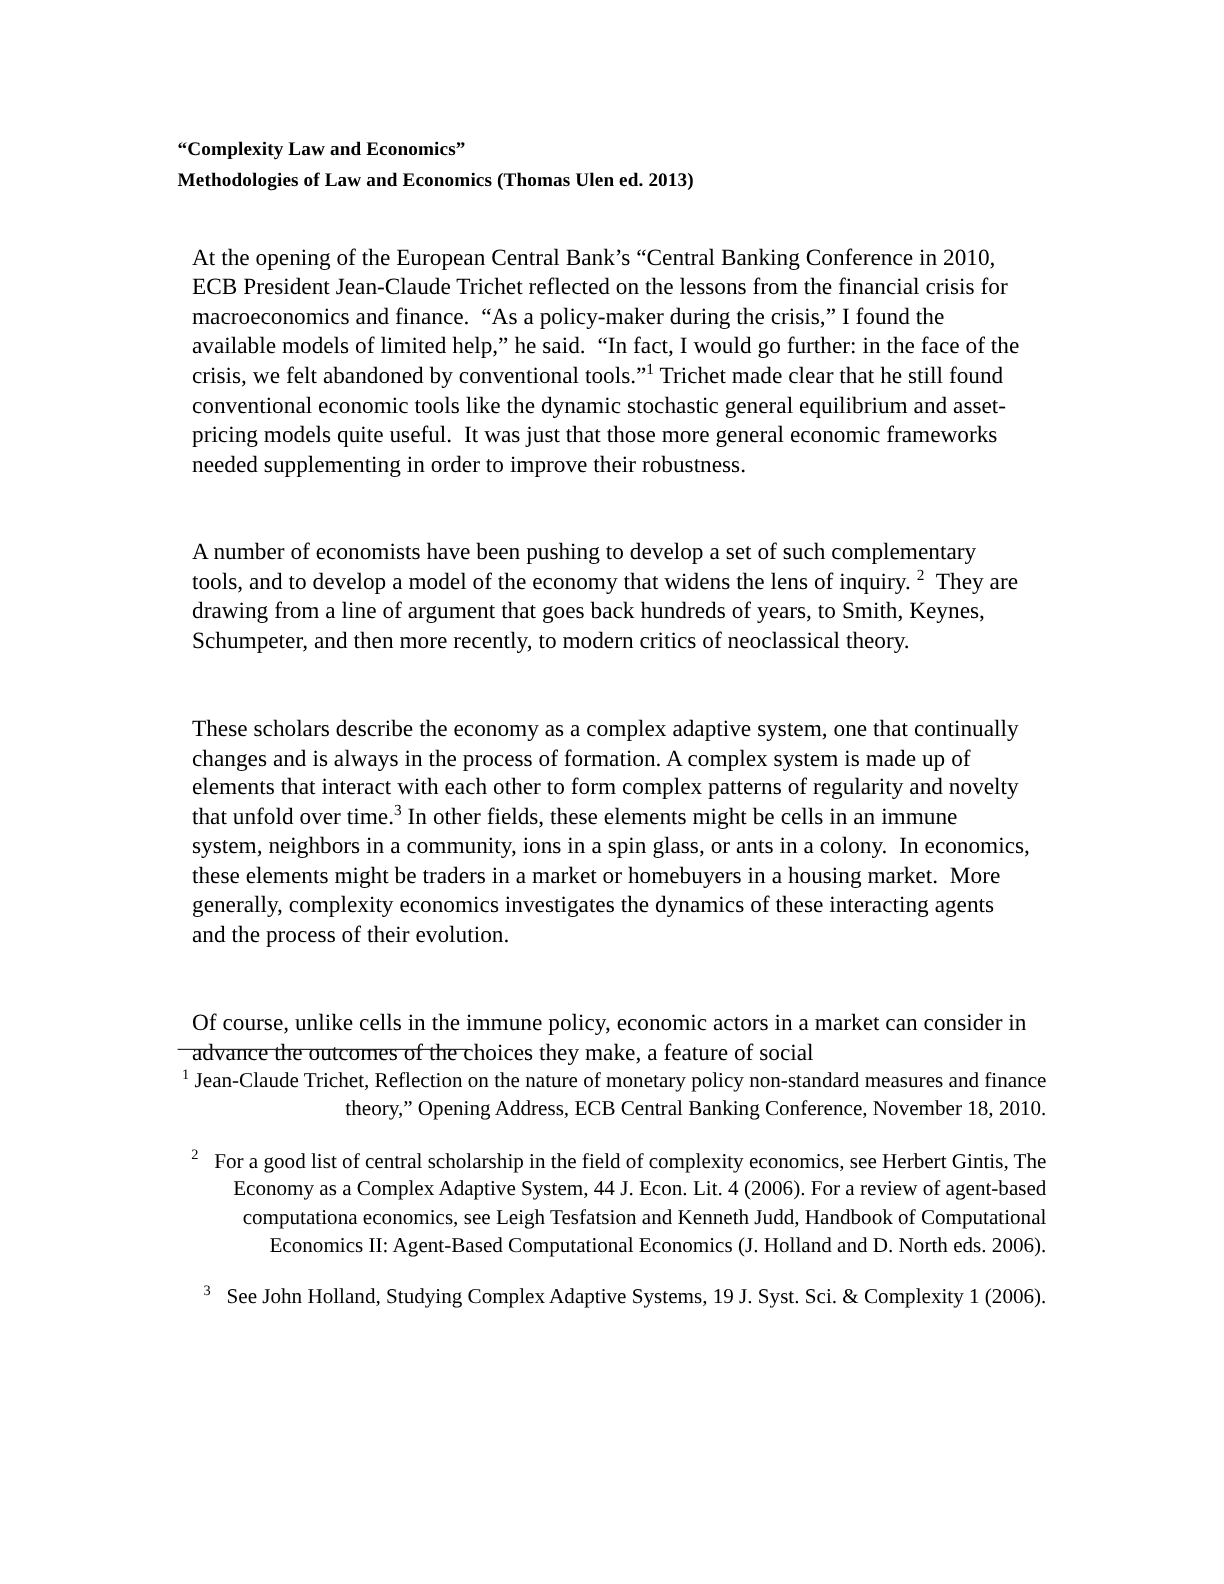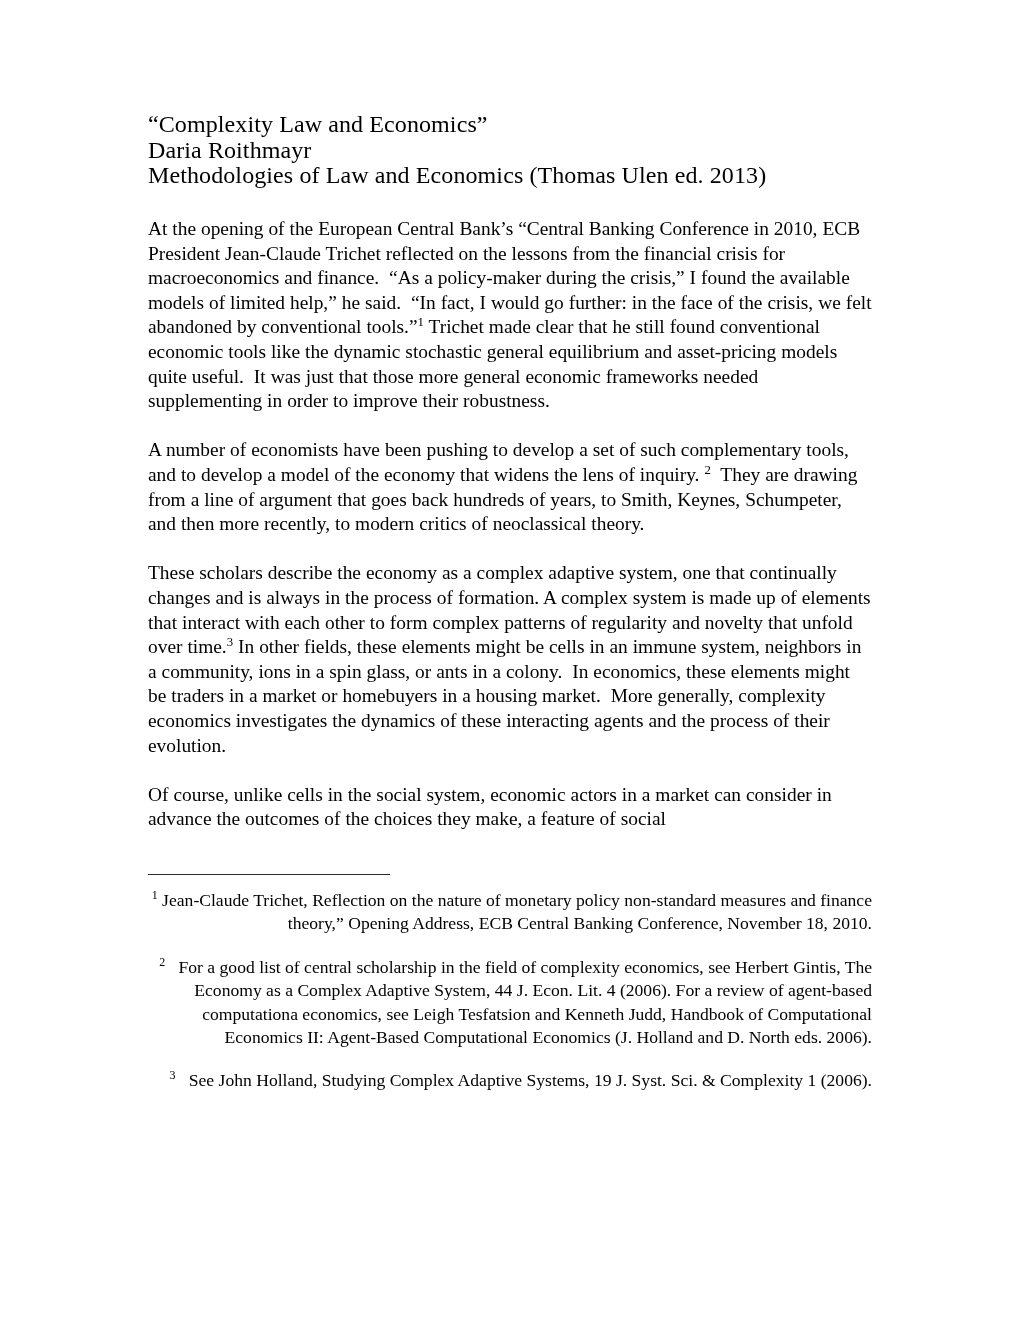--- a/index.html
+++ b/index.html
@@ -26,32 +26,33 @@
     left: 148px;
     top: 112px;
     width: 724px;
   }
 
   
   .title-block {
     margin: 0 0 4px 0;
   }
   .title-line {
-    font-size: 24px;
+    font-size: 16px;
     line-height: 25.5px;
     letter-spacing: 0.1px;
     white-space: pre-wrap;
+    font-weight: bold;
   }
 
   
   .body-para {
     font-size: 19.4px;
     line-height: 24.6px;
     text-align: left;
-    margin: 0;
+    margin: 12px;
     padding: 0;
     white-space: pre-wrap;
     word-spacing: 0.1px;
   }
   .para-gap {
     height: 24.6px;
   }
   sup.fn-ref {
     font-size: 0.66em;
     vertical-align: super;
@@ -90,36 +91,35 @@
 </style>
 </head>
 <body>
 
 <div class="page">
 
   <div class="content">
 
     <div class="title-block">
       <div class="title-line">“Complexity Law and Economics”</div>
-      <div class="title-line">Daria Roithmayr</div>
       <div class="title-line">Methodologies of Law and Economics (Thomas Ulen ed. 2013)</div>
     </div>
 
     <div class="para-gap"></div>
 
     <p class="body-para">At the opening of the European Central Bank’s “Central Banking Conference in 2010, ECB President Jean-Claude Trichet reflected on the lessons from the financial crisis for macroeconomics and finance.  “As a policy-maker during the crisis,” I found the available models of limited help,” he said.  “In fact, I would go further: in the face of the crisis, we felt abandoned by conventional tools.”<sup class="fn-ref">1</sup> Trichet made clear that he still found conventional economic tools like the dynamic stochastic general equilibrium and asset-pricing models quite useful.  It was just that those more general economic frameworks needed supplementing in order to improve their robustness.</p>
     <div class="para-gap"></div>
 
     <p class="body-para">A number of economists have been pushing to develop a set of such complementary tools, and to develop a model of the economy that widens the lens of inquiry. <sup class="fn-ref">2</sup>  They are drawing from a line of argument that goes back hundreds of years, to Smith, Keynes, Schumpeter, and then more recently, to modern critics of neoclassical theory.</p>
     <div class="para-gap"></div>
 
     <p class="body-para">These scholars describe the economy as a complex adaptive system, one that continually changes and is always in the process of formation. A complex system is made up of elements that interact with each other to form complex patterns of regularity and novelty that unfold over time.<sup class="fn-ref">3</sup> In other fields, these elements might be cells in an immune system, neighbors in a community, ions in a spin glass, or ants in a colony.  In economics, these elements might be traders in a market or homebuyers in a housing market.  More generally, complexity economics investigates the dynamics of these interacting agents and the process of their evolution.</p>
     <div class="para-gap"></div>
 
-    <p class="body-para">Of course, unlike cells in the social system, economic actors in a market can consider in advance the outcomes of the choices they make, a feature of social</p>
+    <p class="body-para">Of course, unlike cells in the immune policy, economic actors in a market can consider in advance the outcomes of the choices they make, a feature of social</p>
 
   </div>
 
   <div class="footnote-area">
     <hr class="footnote-rule">
 
     <p class="footnote"><sup class="fn-num">1</sup> Jean-Claude Trichet, Reflection on the nature of monetary policy non-standard measures and finance theory,” Opening Address, ECB Central Banking Conference, November 18, 2010.</p>
     <p class="footnote"><sup class="fn-num">2</sup>   For a good list of central scholarship in the field of complexity economics, see Herbert Gintis, The Economy as a Complex Adaptive System, 44 J. Econ. Lit. 4 (2006). For a review of agent-based computationa economics, see Leigh Tesfatsion and Kenneth Judd, Handbook of Computational Economics II: Agent-Based Computational Economics (J. Holland and D. North eds. 2006).</p>
     <p class="footnote"><sup class="fn-num">3</sup>   See John Holland, Studying Complex Adaptive Systems, 19 J. Syst. Sci. &amp; Complexity 1 (2006).</p>
   </div>

